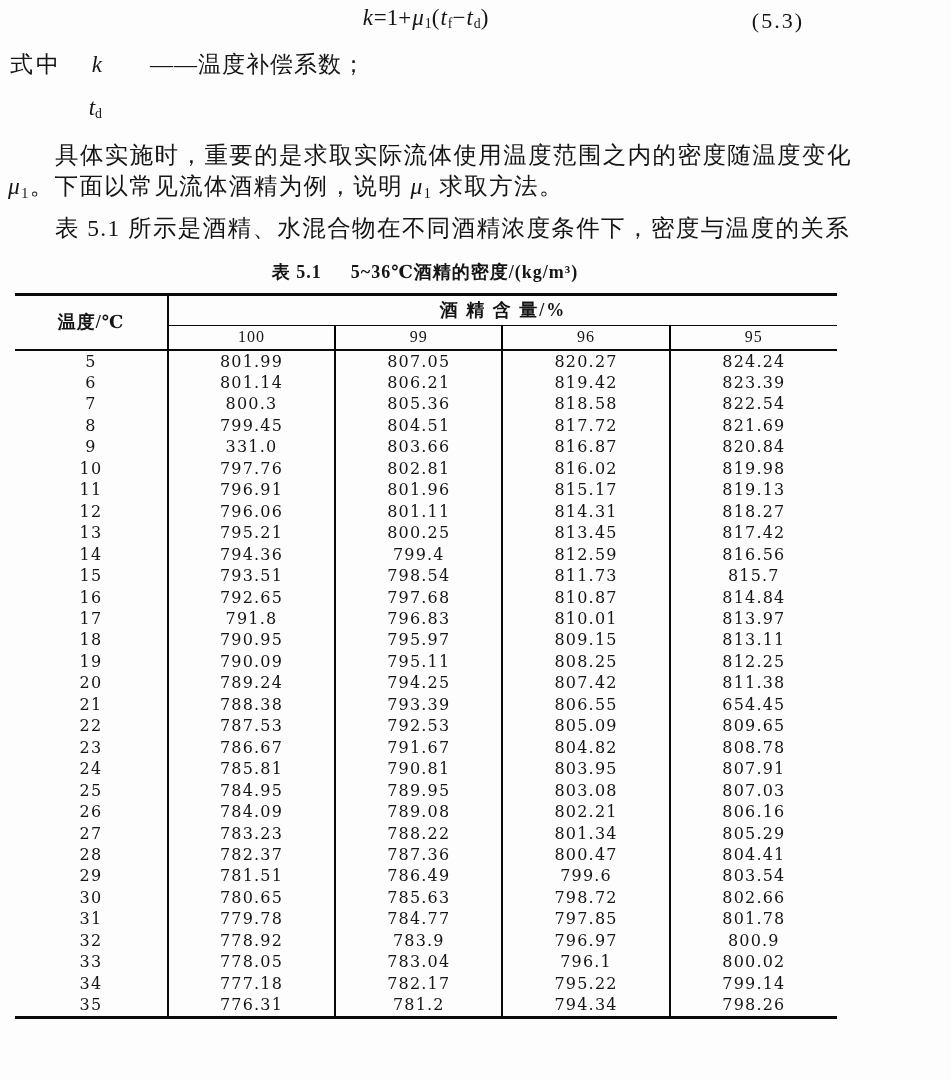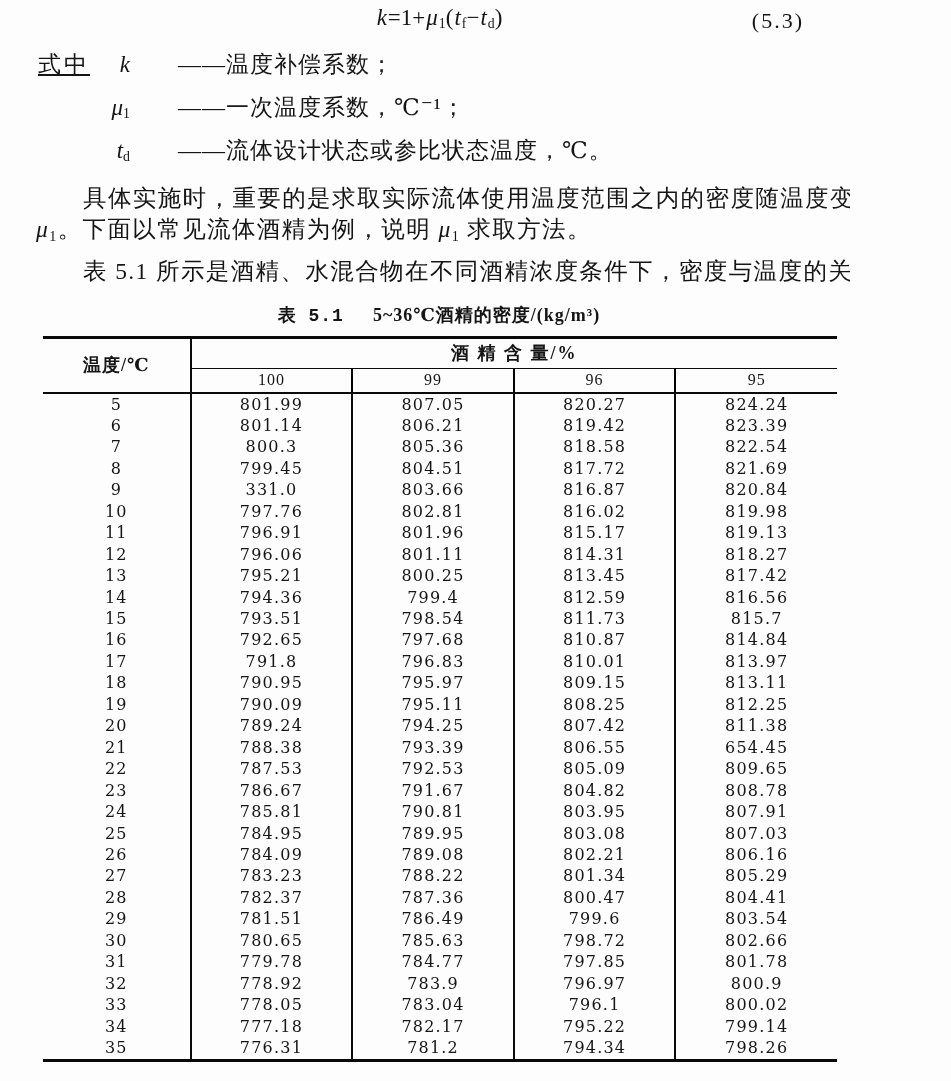--- a/index.html
+++ b/index.html
@@ -1,45 +1,45 @@
 <!DOCTYPE html>
 <html><head>
 <meta charset="utf-8">
 <style>
   html, body { margin:0; padding:0; }
   body {
     width:951px; height:1081px;
     background:#fdfdfd; color:#151515;
     font-family:"Liberation Serif","DejaVu Serif",serif;
   }
-  .page { position:relative; width:850px; height:1081px; overflow:hidden; box-sizing:border-box;padding-left:28px; }
+  .page { position:relative; width:850px; height:1081px; overflow:hidden; box-sizing:border-box; }
 
   
   .formula-row { position:relative; text-align:center; padding-top:5px; height:33px; font-size:23px; }
   .formula-expr i { font-style:italic; padding:0 1px; }
   .formula-expr sub, .def-term sub, .mu-sub { font-size:0.6em; vertical-align:-0.25em; }
   .formula-tag { position:absolute; right:46px; top:8px; font-size:22px; letter-spacing:2px; }
 
   
   .defs { margin-top:9px; }
   .def-row { display:flex; align-items:baseline; line-height:36.5px; font-size:23px; padding-left:10px; }
-  .def-lead { width:52px; letter-spacing:3px; flex:none;text-decoration:underline; }
+  .def-lead { width:52px; letter-spacing:3px; flex:none; }
   .def-term { width:40px; flex:none; text-align:right; }
   .def-term i, .para i { font-style:italic; }
   .def-desc { letter-spacing:1px;margin-left:48px; }
 
   
   .para { font-size:23.5px; letter-spacing:1.4px; padding:0 6px 0 8px; margin-top:7px; }
   .para .line { line-height:31px; white-space:nowrap; }
   .para .indent { text-indent:2em; }
   .para sup { font-size:0.58em; vertical-align:0.6em; letter-spacing:0; }
 
   
   .caption { text-align:center; margin-top:15px; font-size:18px; font-weight:bold; letter-spacing:1px; }
-  .cap-label { margin-right:29px;font-family:Liberation Mono, monospace; }
+  .cap-label { margin-right:29px; }
 
   
   .tablewrap { margin:9px 13px 0 15px; }
   table.density {
     width:100%; border-collapse:collapse; table-layout:fixed;
     border-top:3px solid #0a0a0a; border-bottom:3px solid #0a0a0a;
   }
   table.density th, table.density td { padding:0; text-align:center; }
   th.col1 {
     font-size:18px; font-weight:bold; letter-spacing:1px;
@@ -71,27 +71,21 @@
   </div>
 
   <div class="defs">
     <div class="def-row">
       <span class="def-lead">式中</span>
       <span class="def-term"><i>k</i><sub></sub></span>
       <span class="def-desc">——温度补偿系数；</span>
     </div>
     <div class="def-row">
       <span class="def-lead"></span>
-      <span class="def-term"><i>μ</i><sub>1</sub></span>
-      <span class="def-desc">——一次温度系数，℃⁻¹；</span>
-    </div>
-    <div class="def-row">
-      <span class="def-lead"></span>
       <span class="def-term"><i>t</i><sub>d</sub></span>
-      <span class="def-desc">——流体设计状态或参比状态温度，℃。</span>
     </div>
   </div>
 
   <div class="para">
     <div class="line indent"><span>具体实施时，重要的是求取实际流体使用温度范围之内的密度随温度变化系数平均值</span></div>
     <div class="line"><i>μ</i><sub class="mu-sub">1</sub><span>。下面以常见流体酒精为例，说明 </span><i>μ</i><sub class="mu-sub">1</sub><span> 求取方法。</span></div>
     <div class="line indent"><span>表 5.1 所示是酒精、水混合物在不同酒精浓度条件下，密度与温度的关系</span><sup>[6]</sup><span>。</span></div>
   </div>
 
   <div class="caption">

